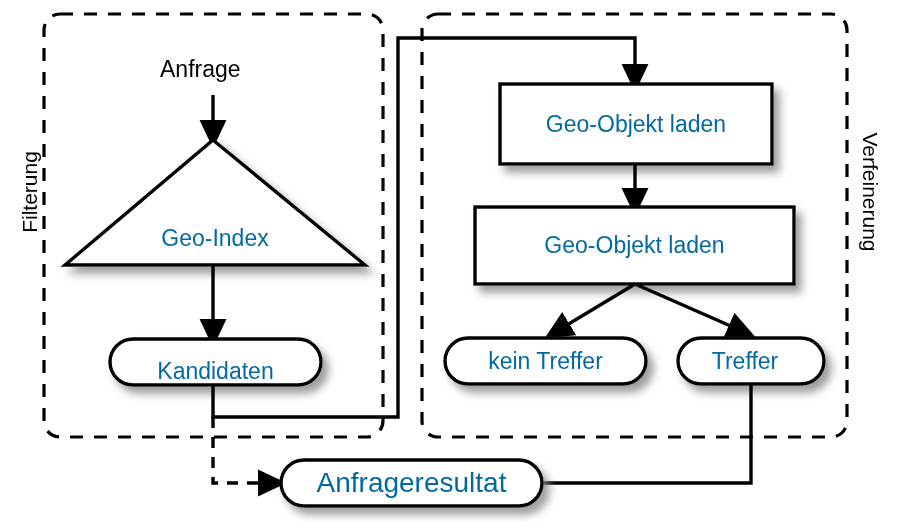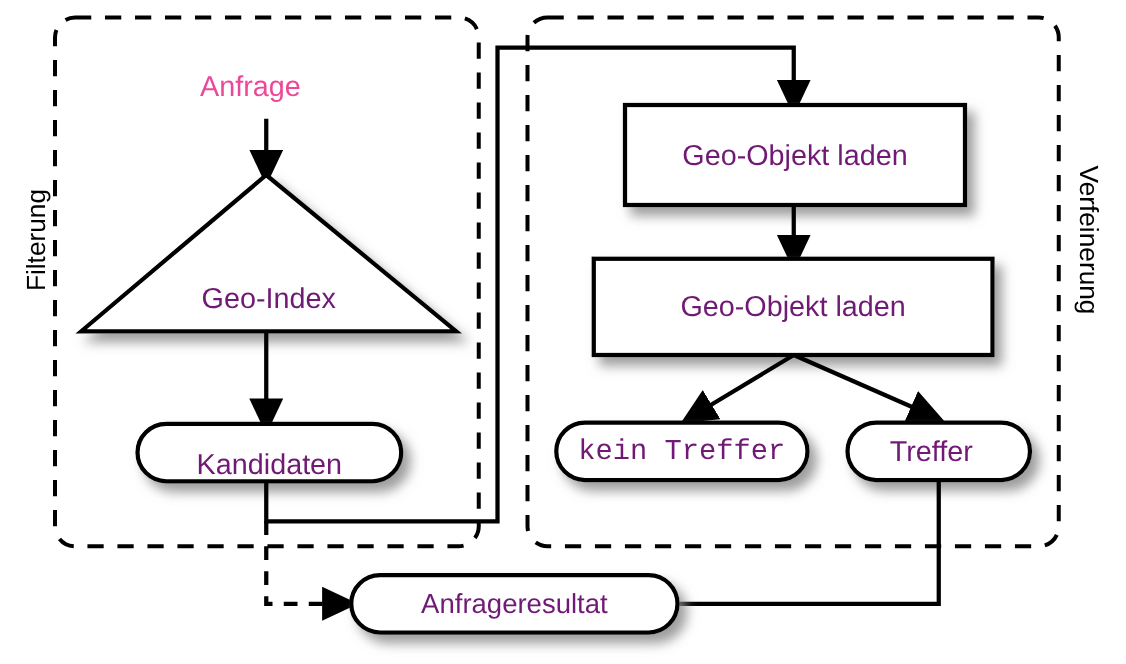--- a/index.html
+++ b/index.html
@@ -1,26 +1,26 @@
 <!DOCTYPE html>
 <html><head>
 <meta charset="utf-8">
 <style>
   html,body{margin:0;padding:0;background:#ffffff;}
   #stage{position:relative;width:901px;height:531px;background:#ffffff;overflow:hidden;
          font-family:"Liberation Sans","DejaVu Sans",sans-serif;}
   #svgLayer{position:absolute;left:0;top:0;width:901px;height:531px;}
   .nodeLabel{position:absolute;display:flex;align-items:center;justify-content:center;
-             color:#701a75;white-space:nowrap;pointer-events:none;}
+             color:#0369a1;white-space:nowrap;pointer-events:none;}
   .panelLabel{position:absolute;color:#000;font-size:21px;white-space:nowrap;}
   .lblFilterung{left:-20px;top:180px;width:100px;text-align:center;
                 transform:rotate(-90deg);transform-origin:center center;}
   .lblVerfeinerung{left:800px;top:180px;width:140px;text-align:center;
                    transform:rotate(90deg);transform-origin:center center;}
-  .freeLabel{position:absolute;color:#ec4899;white-space:nowrap;}
+  .freeLabel{position:absolute;color:#000000;white-space:nowrap;}
 </style>
 </head>
 <body>
 
 <div id="stage">
 
   <svg id="svgLayer" viewBox="0 0 901 531">
     <defs>
       <marker id="ah" markerWidth="11" markerHeight="11" refX="4.2" refY="4" orient="auto" markerUnits="strokeWidth">
         <path d="M0,0 L8.5,4 L0,8 z" fill="#000"></path>
@@ -65,22 +65,22 @@
   <div class="freeLabel" style="left:160px;top:56px;font-size:23px;">Anfrage</div>
 
   <div class="nodeLabel" style="left:65px;top:208px;width:300px;height:36px;font-size:23px;margin-top:12px;">Geo-Index</div>
 
   <div class="nodeLabel" style="left:110px;top:339px;width:211px;height:64px;font-size:23px;">Kandidaten</div>
 
   <div class="nodeLabel" style="left:500px;top:84px;width:272px;height:80px;font-size:23px;">Geo-Objekt laden</div>
 
   <div class="nodeLabel" style="left:475px;top:207px;width:319px;height:77px;font-size:23px;">Geo-Objekt laden</div>
 
-  <div class="nodeLabel" style="left:445px;top:338px;width:201px;height:46px;font-size:23px;font-family:Liberation Mono, monospace;">kein Treffer</div>
+  <div class="nodeLabel" style="left:445px;top:338px;width:201px;height:46px;font-size:23px;">kein Treffer</div>
 
   <div class="nodeLabel" style="left:678px;top:338px;width:134px;height:46px;font-size:23px;">Treffer</div>
 
-  <div class="nodeLabel" style="left:281px;top:460px;width:261px;height:46px;font-size:22px;">Anfrageresultat</div>
+  <div class="nodeLabel" style="left:281px;top:460px;width:261px;height:46px;font-size:28px;">Anfrageresultat</div>
 
   <div class="panelLabel lblFilterung">Filterung</div>
   <div class="panelLabel lblVerfeinerung">Verfeinerung</div>
 
 </div>
 
 </body></html>

